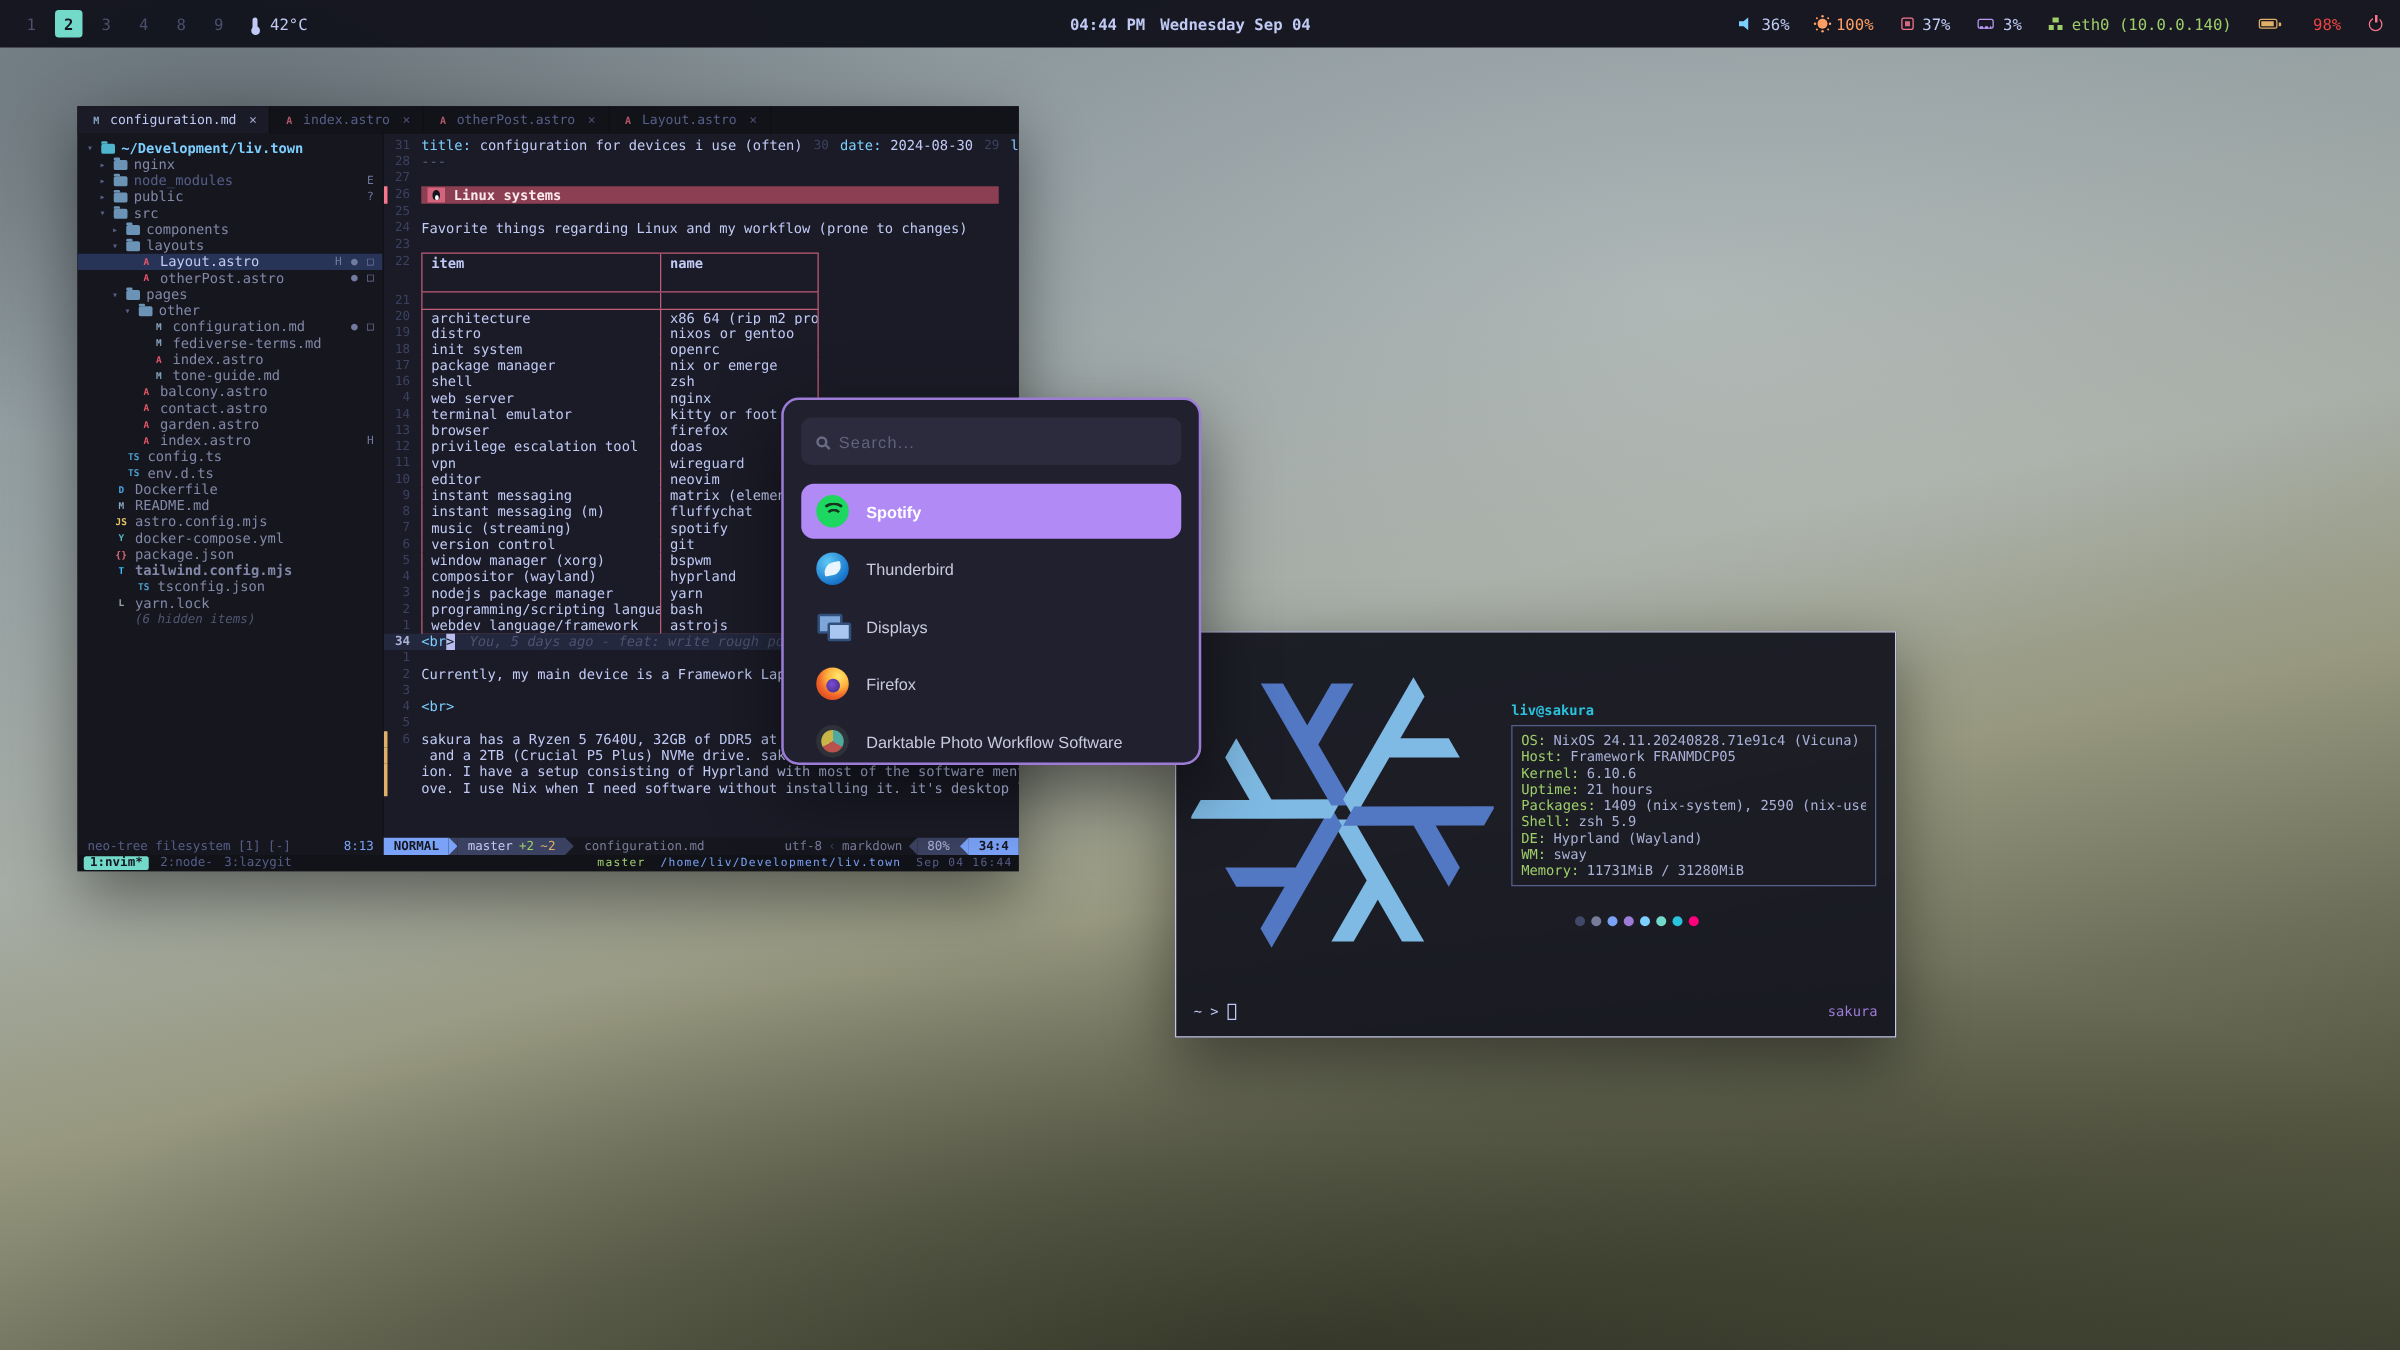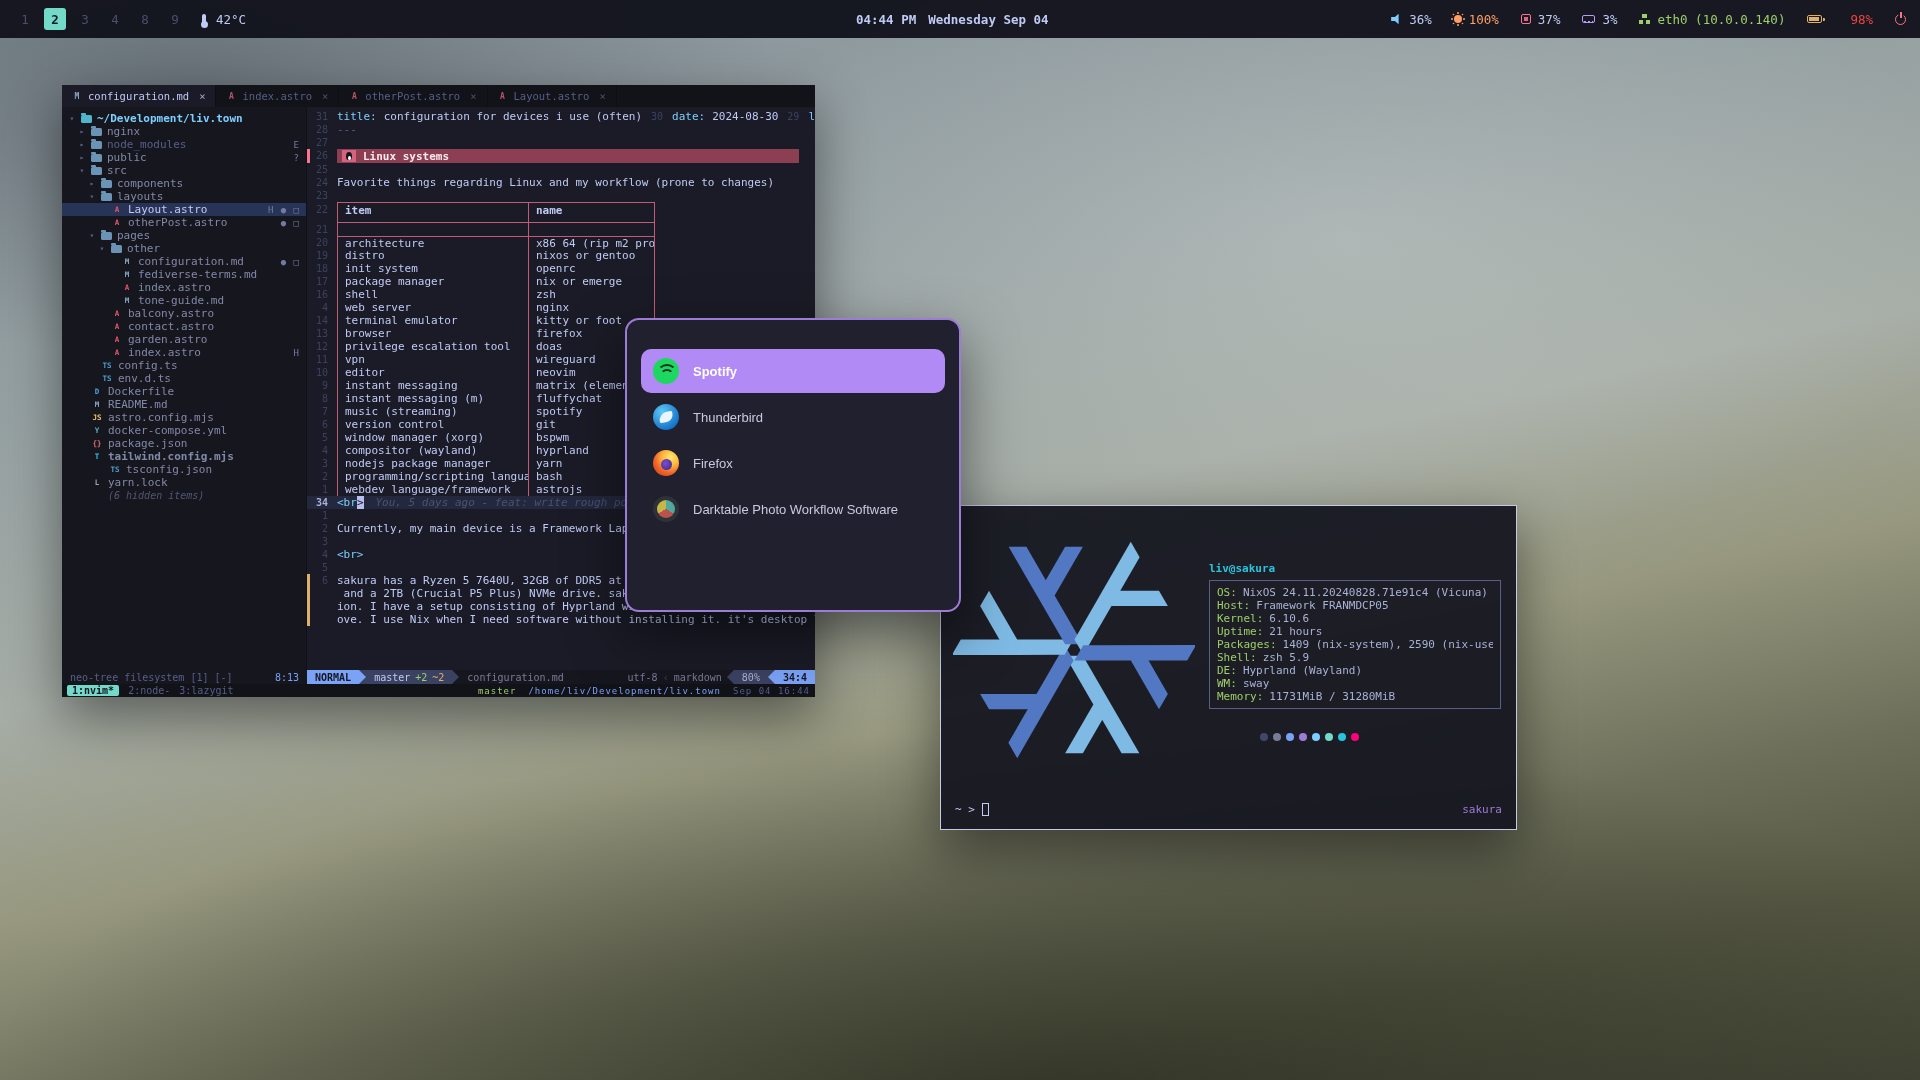--- a/index.html
+++ b/index.html
@@ -80,21 +80,21 @@
   .sign-orange::before{content:'';position:absolute;left:0;top:0;bottom:0;width:3px;background:#e0af68}
   .hline{height:14px}
   .hbar{display:flex;align-items:center;gap:7px;background:#8c3f52;color:#fbe9ee;width:462px;padding:0 5px;font-weight:700}
   .hchip{width:14px;height:12px;background:#d4647e;display:flex;align-items:center;justify-content:center;flex:none}
   .penguin{width:6px;height:8px;background:#14151c;border-radius:50% 50% 45% 45%;position:relative}
   .penguin::after{content:'';position:absolute;left:1.5px;bottom:0;width:3px;height:4.5px;background:#fff;border-radius:50% 50% 40% 40%}
   .plain{color:#c0caf5}
   .mdtable{margin:0}
   .tbox{display:flex;border-left:1px solid #c05c78;border-right:1px solid #c05c78;width:318px;height:100%}
   .tbox.head{border:1px solid #c05c78}
-  .thead{height:21px;line-height:15px}
+  .thead{height:32px;line-height:15px}
   .cell{white-space:pre;overflow:hidden;padding-left:7px}
   .c1{width:190px;flex:none}
   .c2{flex:1;border-left:1px solid #c05c78}
   .th{font-weight:700}
   .tbody .eline:first-child .tbox{border-top:1px solid #c05c78}
   .tbody .eline:last-child .tbox{border-bottom:1px solid #c05c78;height:14px}
   .cursorline{background:#23283e}
   .cursorline .gut{color:#a9b1d6;font-weight:700}
   .tag{color:#7dcfff}
   .curblock{background:#b8bff0;color:#16161e}
@@ -794,31 +794,39 @@
     </div>
     <div class="promptline">
       <span>~ &gt;</span>
       <span class="cursor-hollow"></span>
     </div>
     <div class="session">sakura</div>
   </div>
 </section>
 
 <section class="launcher">
+  <div class="searchbox">
+    <span class="ic-search"></span>
+    <input placeholder="Search..." style="">
+  </div>
   <div class="appslist">
 
   <div class="app selected">
       <span class="aicon ai-spotify"></span>
       <span class="alabel">Spotify</span>
     </div>
       <div class="app">
       <span class="aicon ai-thunderbird"></span>
       <span class="alabel">Thunderbird</span>
     </div>
       <div class="app">
+      <span class="aicon ai-displays"></span>
+      <span class="alabel">Displays</span>
+    </div>
+      <div class="app">
       <span class="aicon ai-firefox"></span>
       <span class="alabel">Firefox</span>
     </div>
       <div class="app">
       <span class="aicon ai-darktable"></span>
       <span class="alabel">Darktable Photo Workflow Software</span>
     </div>
     </div>
 </section>
 

